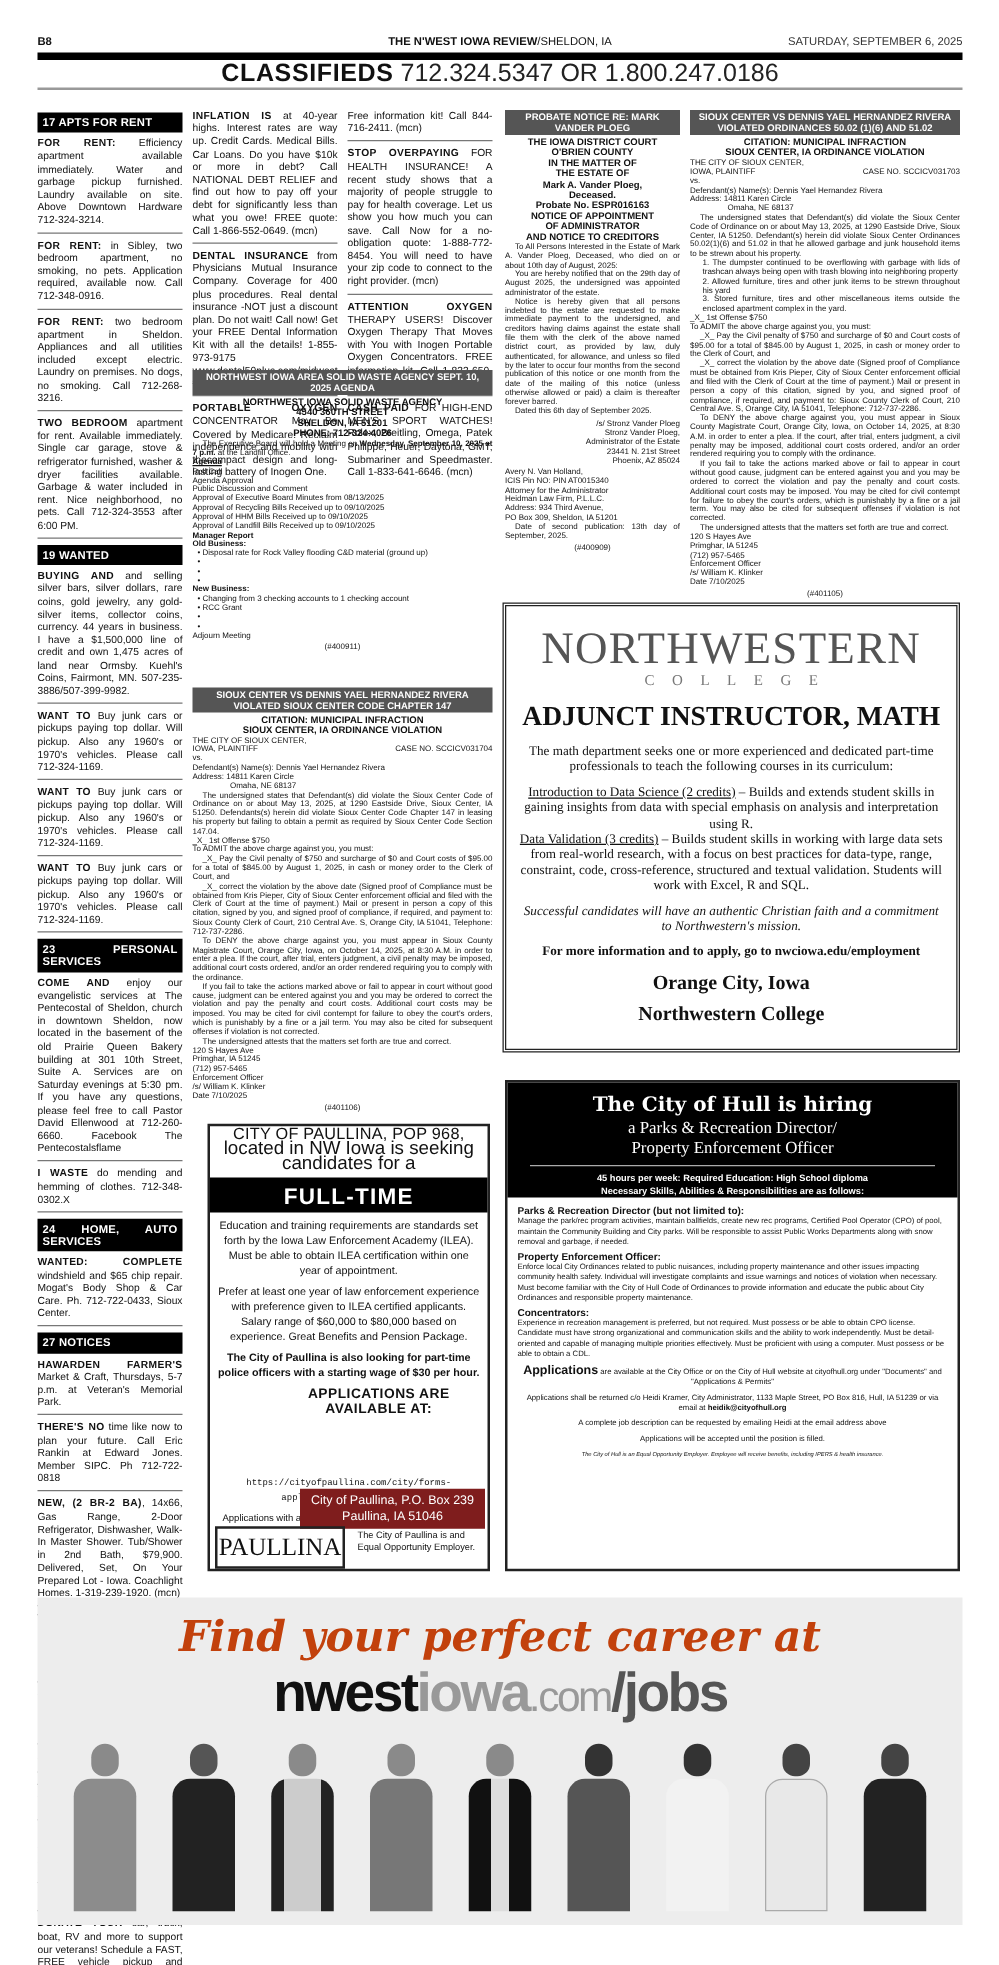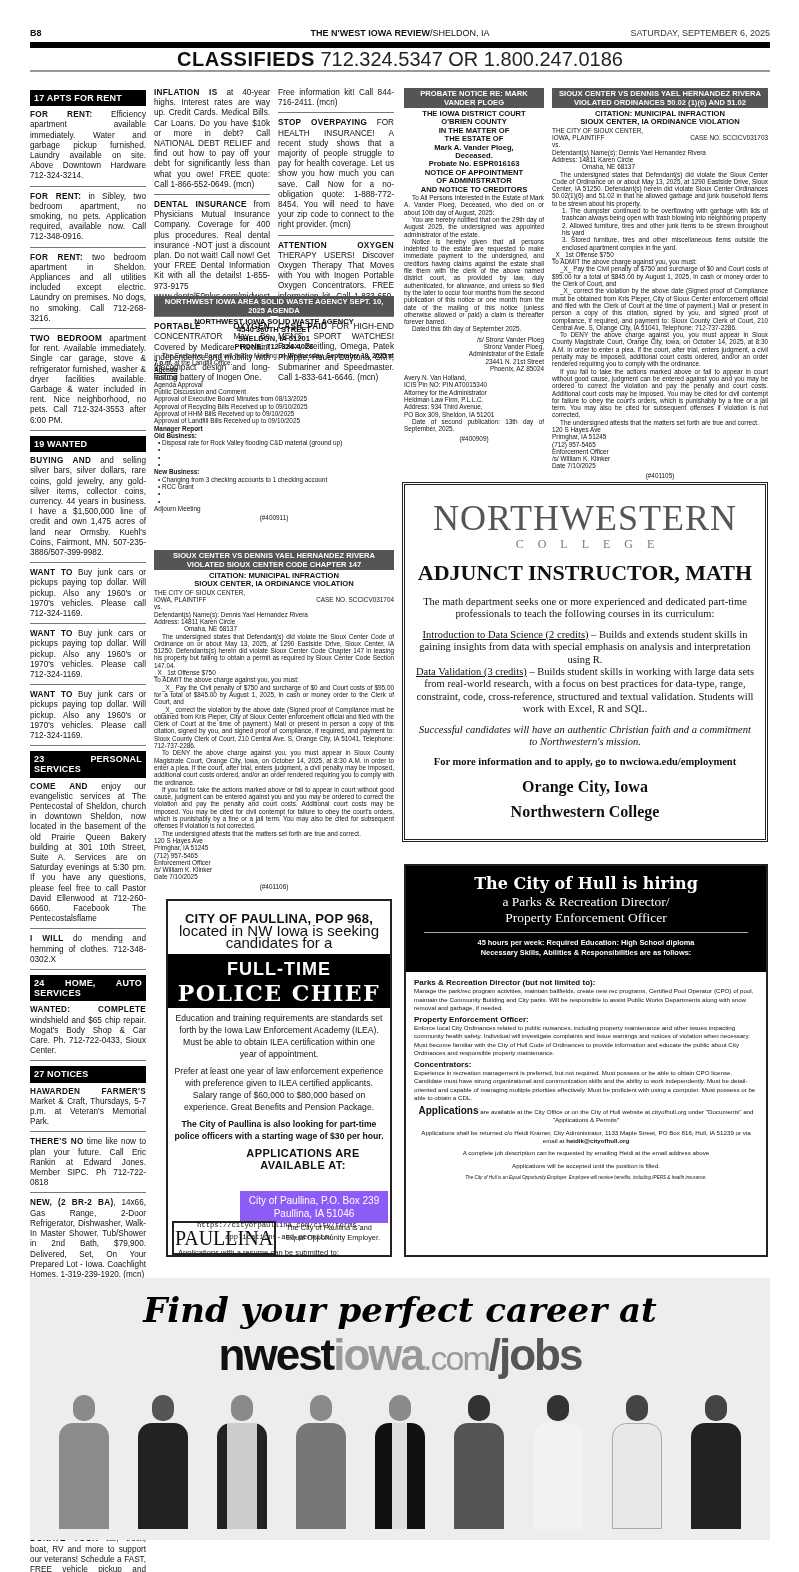--- a/index.html
+++ b/index.html
@@ -36,49 +36,49 @@
   .nwc { left: 402px; top: 482px; width: 366px; height: 360px; border: 3px double #222; padding: 4px 10px; text-align: center; font-family: "Liberation Serif", serif; }
   .nwc .logo { font-size: 36px; letter-spacing: 1px; color: #555; margin-top: 10px; line-height: 38px; }
   .nwc .college { font-size: 12px; letter-spacing: 14px; color: #777; margin-left: 14px; }
   .nwc .title { font-size: 22px; font-weight: bold; margin: 8px 0 10px; }
   .nwc p { font-size: 10.5px; line-height: 12.4px; margin-bottom: 8px; }
   .nwc .em { font-style: italic; }
   .nwc .apply { font-weight: bold; font-size: 10.5px; }
   .nwc .org { font-weight: bold; font-size: 16px; line-height: 19px; margin-top: 6px; }
 
   .paul { left: 166px; top: 899px; width: 226px; height: 358px; border: 2px solid #222; text-align: center; font-size: 8.6px; line-height: 12px; }
-  .paul .c1 { font-weight: 700; font-size: 13px; margin-top: 12px; letter-spacing: 0.2px; }
+  .paul .c1 { font-weight: 400; font-size: 13px; letter-spacing: 0.2px; }
   .paul .c2 { font-size: 15px; }
   .paul .band { background: #000; color: #fff; margin-top: 5px; padding: 4px 0 2px; }
   .paul .ft { font-weight: 900; font-size: 18px; letter-spacing: 1px; line-height: 22px; }
   .paul .pc { font-family: "DejaVu Serif", serif; font-weight: bold; font-size: 22px; letter-spacing: 1.5px; line-height: 26px; }
   .paul .body { padding: 4px 6px; }
   .paul .body p { margin-bottom: 5px; }
   .paul .bold { font-weight: bold; }
   .paul .avail { font-weight: 900; font-size: 11px; letter-spacing: 0.4px; margin-top: 2px; margin-left: 48px; }
   .paul .url { font-size: 7.2px; font-family: Liberation Mono, monospace; margin-top: 48px; }
   .paul .resume { text-align: left; font-size: 7.6px; padding-left: 4px; margin-top: 4px; }
-  .paul .addr { position: absolute; right: 2px; top: 290px; width: 148px; background: #8b5cf6; color: #fff; font-size: 10px; line-height: 13px; padding: 3px; }
+  .paul .addr { position: absolute; right: 2px; top: 290px; width: 148px; background: #7f1d1d; color: #fff; font-size: 10px; line-height: 13px; padding: 3px; }
   .paul .plogo { position: absolute; left: 4px; top: 320px; width: 104px; height: 34px; border: 2px solid #222; font-family: "Liberation Serif", serif; font-size: 20px; line-height: 30px; }
   .paul .eoe { position: absolute; right: 8px; top: 322px; width: 96px; font-size: 7.4px; line-height: 10px; text-align: left; }
 
   .hull { left: 404px; top: 864px; width: 364px; height: 393px; border: 2px solid #222; }
-  .hull .top { background: #000; color: #fff; text-align: center; padding: 8px 6px 6px; height: 106px; }
+  .hull .top { background: #000; color: #fff; text-align: center; padding: 8px 6px 6px; height: 92px; }
   .hull .h1 { font-family: "DejaVu Serif", serif; font-weight: bold; font-size: 16px; line-height: 20px; }
   .hull .h2 { font-family: "Liberation Serif", serif; font-size: 13.5px; line-height: 16px; }
   .hull .rule { height: 1px; background: #aaa; margin: 6px 12px 5px; }
   .hull .h3 { font-size: 7.4px; line-height: 9.6px; font-weight: bold; }
   .hull .body { padding: 4px 8px; font-size: 6.2px; line-height: 8.4px; }
   .hull .sh { font-weight: bold; font-size: 8px; margin-top: 3px; }
   .hull .cn { text-align: center; margin-top: 4px; }
   .hull .appl { font-weight: bold; font-size: 10px; text-align: center; }
   .hull .small { font-style: italic; font-size: 4.6px; text-align: center; margin-top: 4px; }
 
   .banner { left: 30px; top: 1278px; width: 740px; height: 262px; background: #ededed; text-align: center; overflow: hidden; }
-  .banner .script { font-family: "DejaVu Serif", serif; font-style: italic; font-weight: bold; font-size: 34px; color: #000000; margin-top: 12px; line-height: 40px; }
+  .banner .script { font-family: "DejaVu Serif", serif; font-style: italic; font-weight: bold; font-size: 34px; color: #c2410c; margin-top: 12px; line-height: 40px; }
   .banner .site { font-size: 44px; font-weight: 900; letter-spacing: -2px; line-height: 50px; }
   .banner .site .n { color: #111; }
   .banner .site .i { color: #999; }
   .banner .site .c { color: #999; font-weight: normal; font-size: 34px; }
   .banner .site .j { color: #555; }
   .people { display: flex; justify-content: space-around; align-items: flex-end; height: 140px; padding: 0 14px; margin-top: 6px; }
   .person { width: 58px; display: flex; flex-direction: column; align-items: center; }
   .person .head { width: 22px; height: 26px; border-radius: 11px 11px 10px 10px; background: #8a8a8a; }
   .person .torso { width: 50px; height: 106px; border-radius: 14px 14px 0 0; margin-top: 2px; }
 </style>
@@ -103,21 +103,21 @@
     <div class="ad"><b>FOR RENT:</b><span> in Sibley, two bedroom apartment, no smoking, no pets. Application required, available now. Call 712-348-0916.</span></div>
     <div class="ad"><b>FOR RENT:</b><span> two bedroom apartment in Sheldon. Appliances and all utilities included except electric. Laundry on premises. No dogs, no smoking. Call 712-268-3216.</span></div>
     <div class="ad"><b>TWO BEDROOM</b><span> apartment for rent. Available immediately. Single car garage, stove &amp; refrigerator furnished, washer &amp; dryer facilities available. Garbage &amp; water included in rent. Nice neighborhood, no pets. Call 712-324-3553 after 6:00 PM.</span></div>
     <div class="sechead">19 WANTED</div>
     <div class="ad"><b>BUYING AND</b><span> and selling silver bars, silver dollars, rare coins, gold jewelry, any gold-silver items, collector coins, currency. 44 years in business. I have a $1,500,000 line of credit and own 1,475 acres of land near Ormsby. Kuehl's Coins, Fairmont, MN. 507-235-3886/507-399-9982.</span></div>
     <div class="ad"><b>WANT TO</b><span> Buy junk cars or pickups paying top dollar. Will pickup. Also any 1960's or 1970's vehicles. Please call 712-324-1169.</span></div>
     <div class="ad"><b>WANT TO</b><span> Buy junk cars or pickups paying top dollar. Will pickup. Also any 1960's or 1970's vehicles. Please call 712-324-1169.</span></div>
     <div class="ad"><b>WANT TO</b><span> Buy junk cars or pickups paying top dollar. Will pickup. Also any 1960's or 1970's vehicles. Please call 712-324-1169.</span></div>
     <div class="sechead">23 PERSONAL SERVICES</div>
     <div class="ad"><b>COME AND</b><span> enjoy our evangelistic services at The Pentecostal of Sheldon, church in downtown Sheldon, now located in the basement of the old Prairie Queen Bakery building at 301 10th Street, Suite A. Services are on Saturday evenings at 5:30 pm. If you have any questions, please feel free to call Pastor David Ellenwood at 712-260-6660. Facebook The Pentecostalsflame</span></div>
-    <div class="ad"><b>I WILL</b><span> do mending and hemming of clothes. 712-348-0302.X</span></div>
+    <div class="ad"><b>I WASTE</b><span> do mending and hemming of clothes. 712-348-0302.X</span></div>
     <div class="sechead">24 HOME, AUTO SERVICES</div>
     <div class="ad"><b>WANTED: COMPLETE</b><span> windshield and $65 chip repair. Mogat's Body Shop &amp; Car Care. Ph. 712-722-0433, Sioux Center.</span></div>
     <div class="sechead">27 NOTICES</div>
     <div class="ad"><b>HAWARDEN FARMER'S</b><span> Market &amp; Craft, Thursdays, 5-7 p.m. at Veteran's Memorial Park.</span></div>
     <div class="ad"><b>THERE'S NO</b><span> time like now to plan your future. Call Eric Rankin at Edward Jones. Member SIPC. Ph 712-722-0818</span></div>
     <div class="ad"><b>NEW, (2 BR-2 BA)</b><span>, 14x66, Gas Range, 2-Door Refrigerator, Dishwasher, Walk-In Master Shower. Tub/Shower in 2nd Bath, $79,900. Delivered, Set, On Your Prepared Lot - Iowa. Coachlight Homes. 1-319-239-1920. (mcn)</span></div>
     <div class="ad"><b>WANT TO</b><span> BUY your manufactured or mobile home 1990 and newer CENTURY HOMES of OSKALOOSA 641-672-2344 (mcn)</span></div>
     <div class="ad"><b>GOT AN</b><span> UNWANTED CAR??? DONATE IT TO PATRIOTIC HEARTS. Fast free pick up. Patriotic Hearts' programs help veterans find work or start their own business. Call 24/7: 1-833-485-1046. (mcn)</span></div>
     <div class="ad"><b>GET A</b><span> break on your taxes! Donate your car, truck, or SUV to assist the blind and visually impaired. Arrange a swift, no-cost vehicle pickup and secure a generous tax credit for 2025. Call Heritage for the Blind Today at 1-855 977-7030 today! (mcn)</span></div>
     <div class="ad"><b>DONATE YOUR</b><span> car, truck, boat, RV and more to support our veterans! Schedule a FAST, FREE vehicle pickup and receive a top tax deduction! Call Veteran Car Donations at 1-888-429-2331 today! (mcn)</span></div>
@@ -283,21 +283,20 @@
   <p class="apply">For more information and to apply, go to nwciowa.edu/employment</p>
   <div class="org">Orange City, Iowa</div>
   <div class="org">Northwestern College</div>
 </div>
 
 <div class="abs paul">
   <div class="c1">CITY OF PAULLINA, POP 968,</div>
   <div class="c2">located in NW Iowa is seeking candidates for a</div>
   <div class="band">
     <div class="ft">FULL-TIME</div>
-    <div class="pc">POLICE CHIEF</div>
   </div>
   <div class="body">
     <p>Education and training requirements are standards set forth by the Iowa Law Enforcement Academy (ILEA). Must be able to obtain ILEA certification within one year of appointment.</p>
     <p>Prefer at least one year of law enforcement experience with preference given to ILEA certified applicants. Salary range of $60,000 to $80,000 based on experience. Great Benefits and Pension Package.</p>
     <p class="bold">The City of Paullina is also looking for part-time police officers with a starting wage of $30 per hour.</p>
     <div class="avail">APPLICATIONS ARE AVAILABLE AT:</div>
     <div class="url">https://cityofpaullina.com/city/forms-applications-and-permits/</div>
     <div class="resume">Applications with a resume can be submitted to:</div>
   </div>
   <div class="addr">

